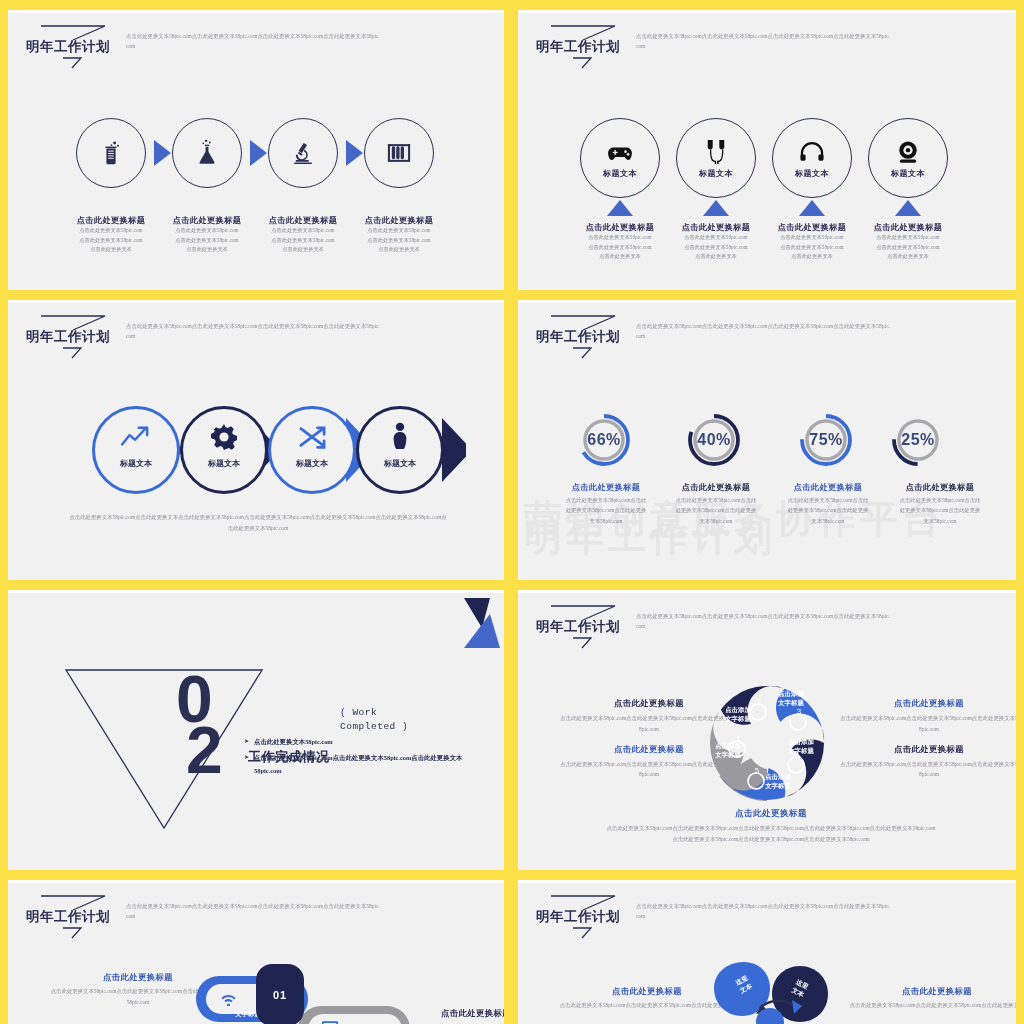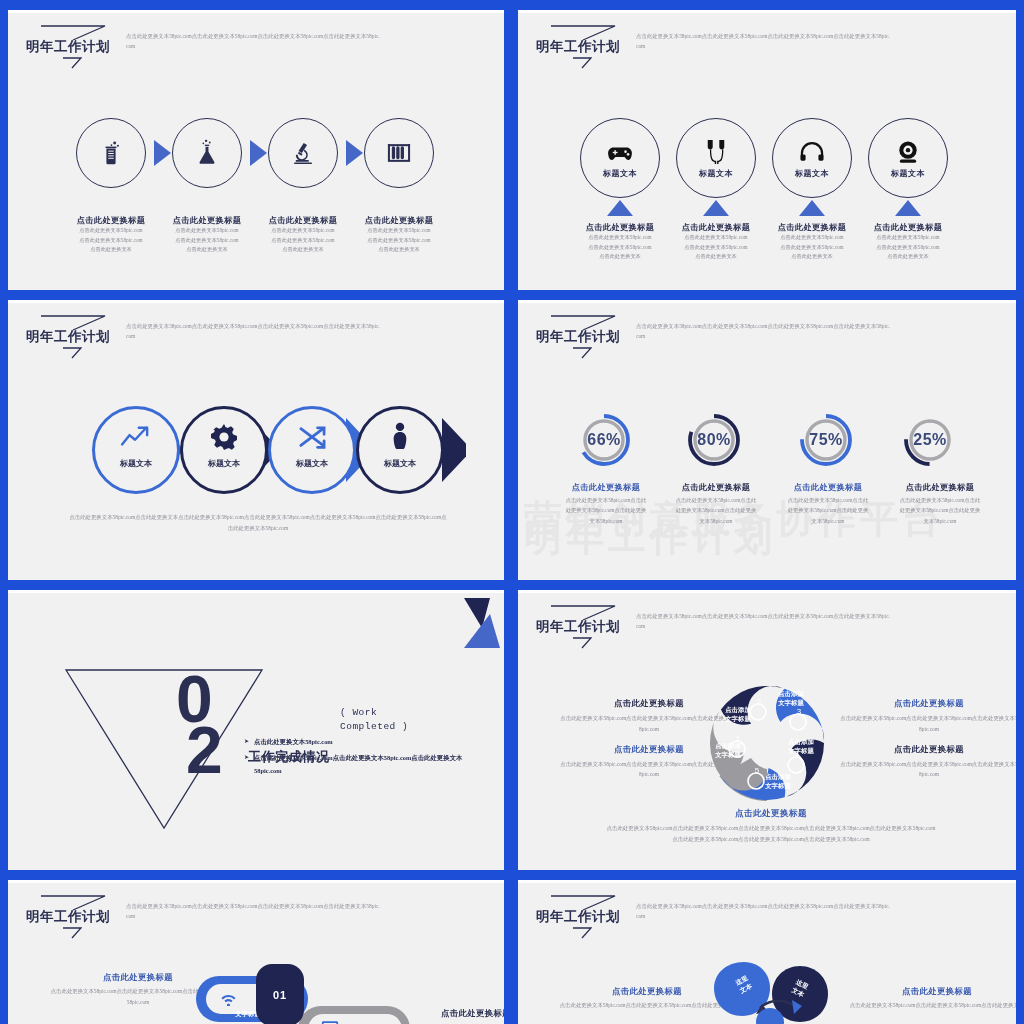--- a/index.html
+++ b/index.html
@@ -5,21 +5,21 @@
   * { box-sizing: border-box; margin: 0; padding: 0; }
   html, body {
     width: 1024px; height: 1024px;
     background: #ffffff;
     font-family: "Liberation Sans", sans-serif;
     overflow: hidden;
   }
   .sheet {
     position: relative;
     width: 1024px; height: 1024px;
-    background: #1d4ed8;
+    background: #fde047;
   }
   
   .slide {
     position: absolute;
     background: #f1f1f1;
     overflow: hidden;
   }
   .slide::before{
     content:"";
     position:absolute; left:0; top:0; width:100%; height:3px;
@@ -476,40 +476,40 @@
     <div class="d-cap" style="left:28px; top:182px;">
       <div class="t" style="color:#3a5bb0;">点击此处更换标题</div>
       <div class="b">点击此处更换文本58pic.com点击此处更换文本58pic.com点击此处更换文本58pic.com</div>
     </div>
 
     <div class="donut" style="left:168px; top:112px;">
       <svg width="56" height="56" viewBox="0 0 56 56">
         <circle cx="28" cy="28" r="19" fill="none" stroke="#a8a8ad" stroke-width="3.4"></circle>
         <circle cx="28" cy="28" r="24" fill="none" stroke="#1f2450" stroke-width="3.8" stroke-dasharray="120.6 30.2" stroke-dashoffset="0" transform="rotate(-90 28 28)" stroke-linecap="butt"></circle>
       </svg>
-      <div class="pct">80%</div>
+      <div class="pct">40%</div>
     </div>
     <div class="d-cap" style="left:138px; top:182px;">
       <div class="t" style="color:#2b2f52;">点击此处更换标题</div>
       <div class="b">点击此处更换文本58pic.com点击此处更换文本58pic.com点击此处更换文本58pic.com</div>
     </div>
 
     <div class="donut" style="left:280px; top:112px;text-decoration:underline;">
       <svg width="56" height="56" viewBox="0 0 56 56">
         <circle cx="28" cy="28" r="19" fill="none" stroke="#a8a8ad" stroke-width="3.4"></circle>
         <circle cx="28" cy="28" r="24" fill="none" stroke="#3a6ad4" stroke-width="3.8" stroke-dasharray="113.1 37.7" stroke-dashoffset="0" transform="rotate(-90 28 28)" stroke-linecap="butt"></circle>
       </svg>
       <div class="pct">75%</div>
     </div>
     <div class="d-cap" style="left:250px; top:182px;">
       <div class="t" style="color:#3a5bb0;">点击此处更换标题</div>
       <div class="b">点击此处更换文本58pic.com点击此处更换文本58pic.com点击此处更换文本58pic.com</div>
     </div>
 
-    <div class="donut" style="left:384px; top:112px;text-decoration:underline;">
+    <div class="donut" style="left:372px; top:112px;text-decoration:underline;">
       <svg width="56" height="56" viewBox="0 0 56 56">
         <circle cx="28" cy="28" r="19" fill="none" stroke="#a8a8ad" stroke-width="3.4"></circle>
         <circle cx="28" cy="28" r="24" fill="none" stroke="#1f2450" stroke-width="3.8" stroke-dasharray="37.7 113.1" stroke-dashoffset="-75.4" transform="rotate(-90 28 28)" stroke-linecap="butt"></circle>
       </svg>
       <div class="pct">25%</div>
     </div>
     <div class="d-cap" style="left:362px; top:182px;">
       <div class="t" style="color:#2b2f52;">点击此处更换标题</div>
       <div class="b">点击此处更换文本58pic.com点击此处更换文本58pic.com点击此处更换文本58pic.com</div>
     </div>

